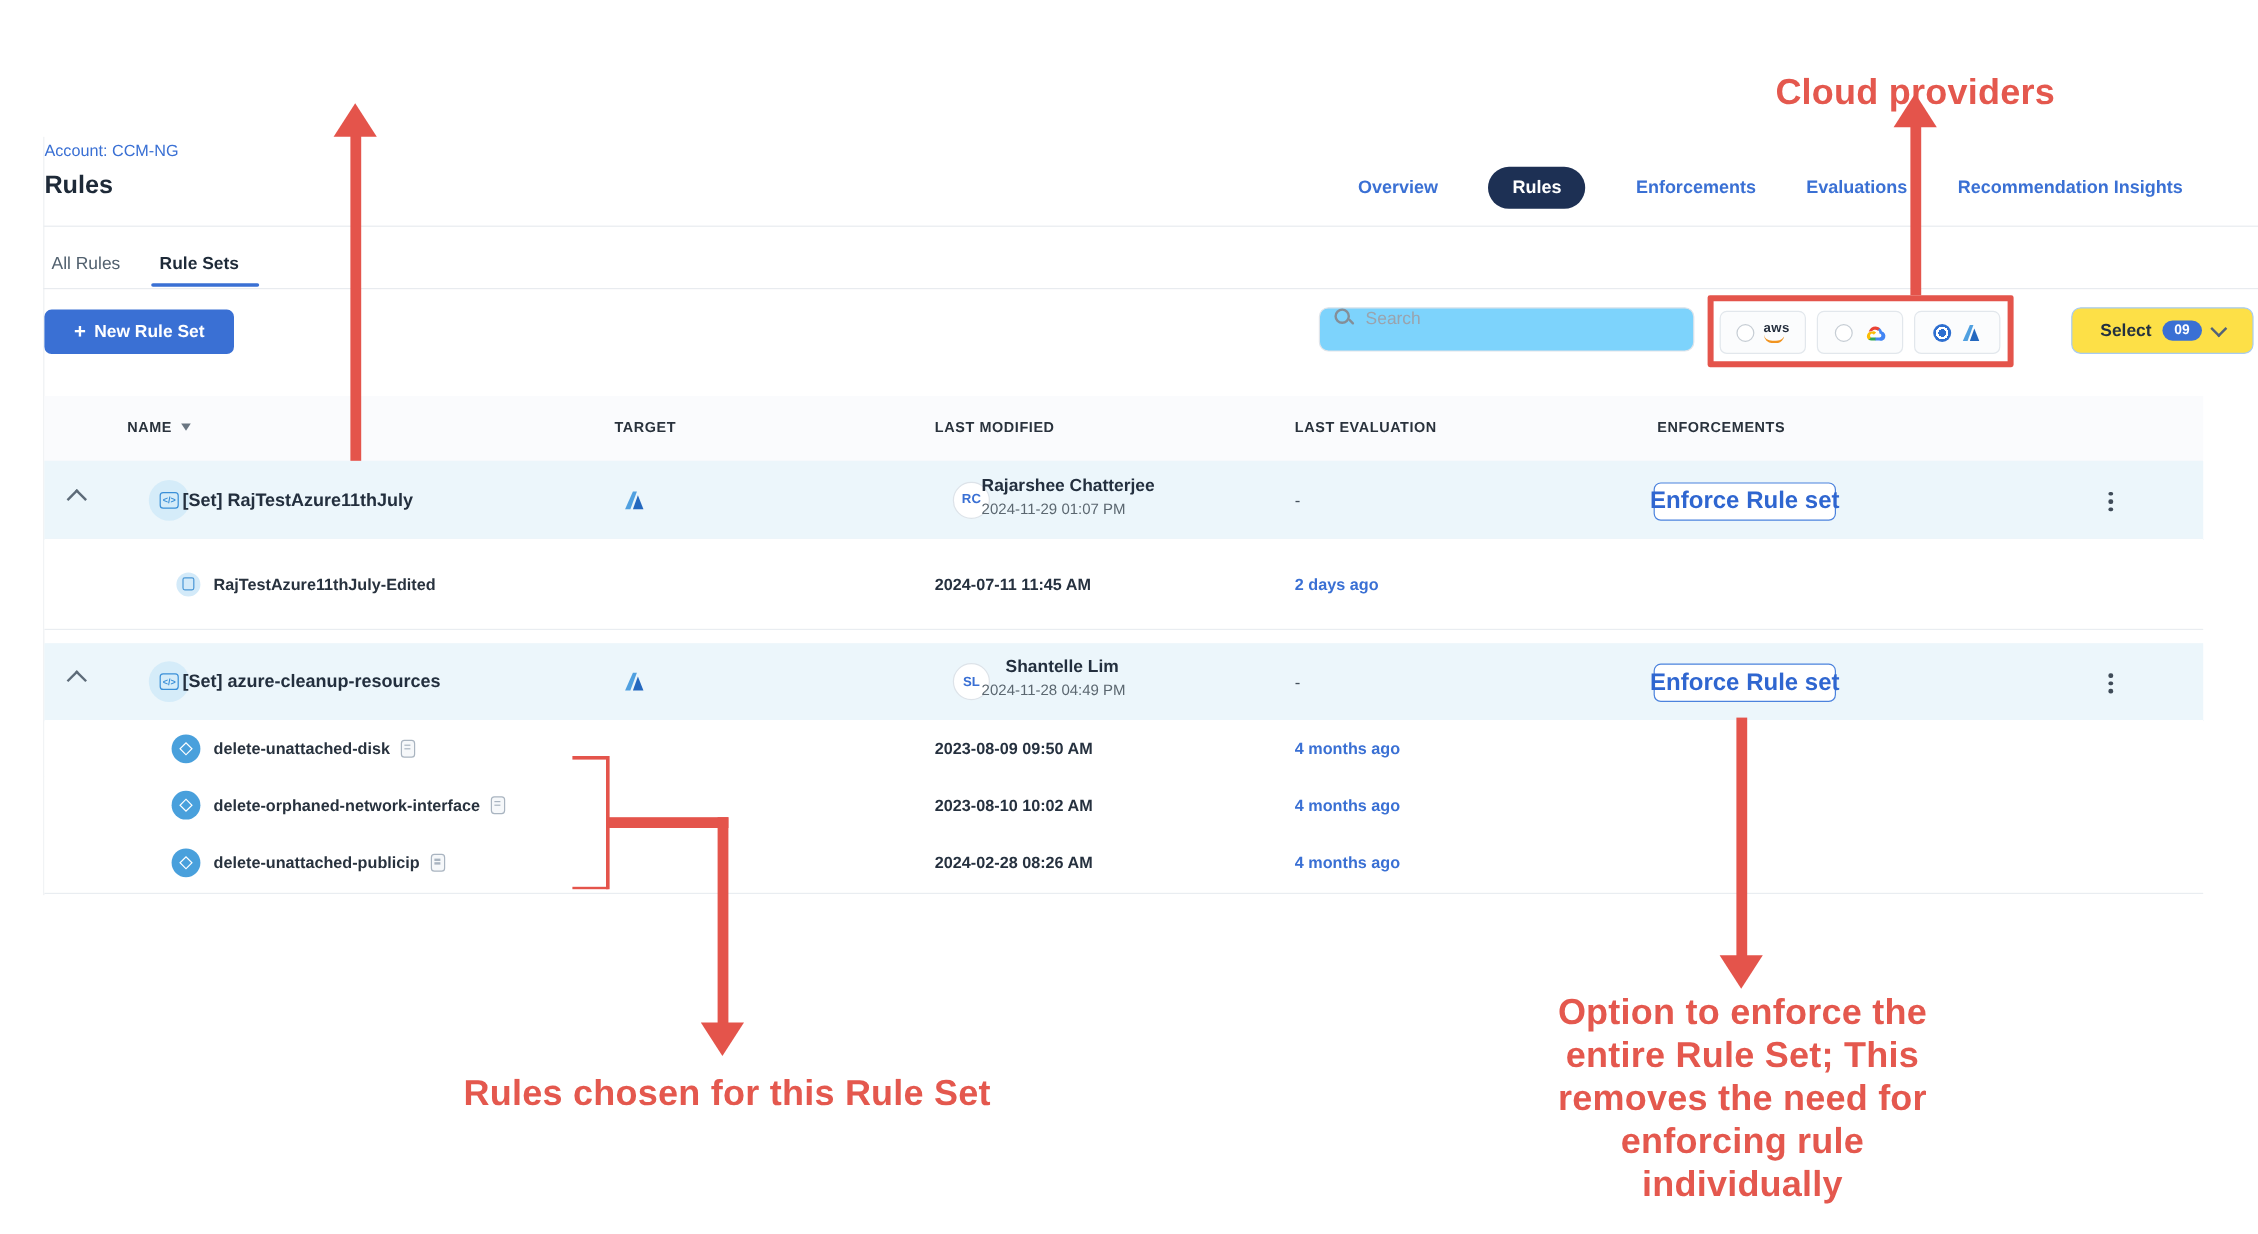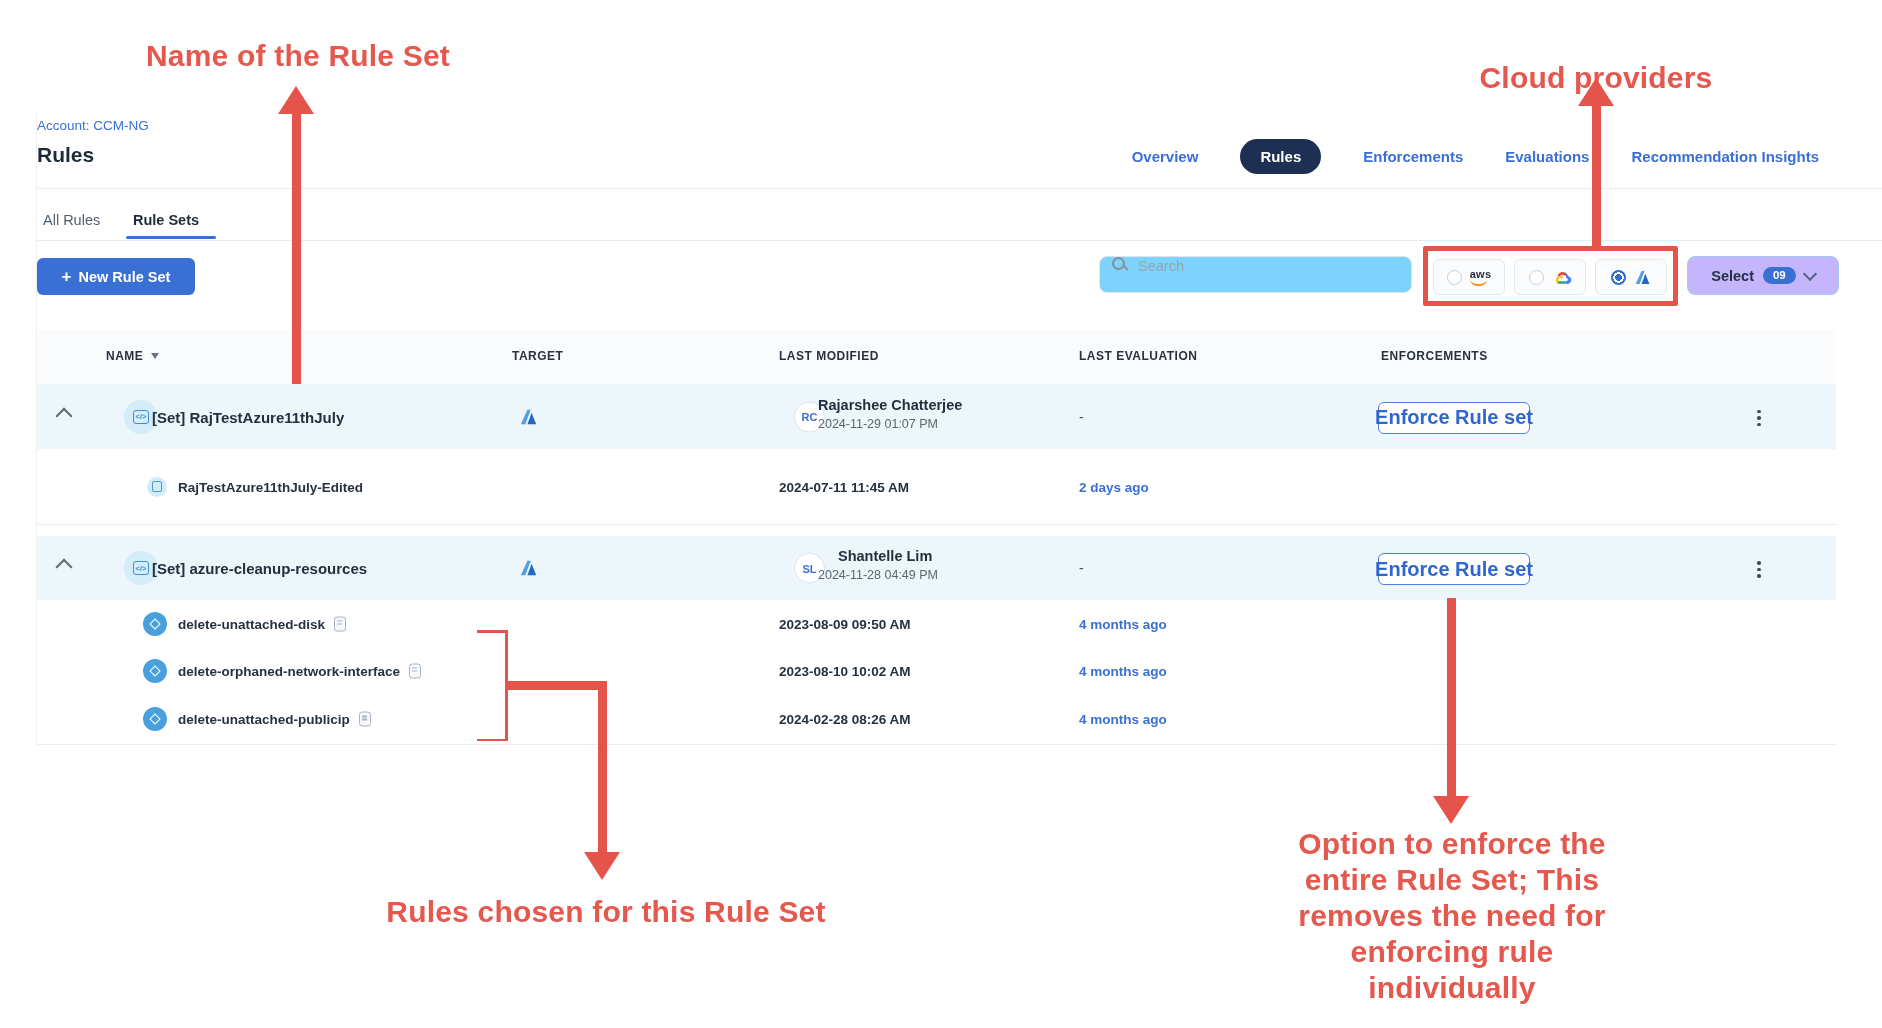--- a/index.html
+++ b/index.html
@@ -37,21 +37,21 @@
 
   .providers{left:1433px;top:259px;display:flex;gap:9px;}
   .chip{width:70px;height:34px;border:1px solid #e2e7ec;border-radius:6px;background:#fbfcfd;
         display:flex;align-items:center;justify-content:center;gap:8px;cursor:pointer;}
   .radio{width:15px;height:15px;border-radius:50%;border:1.5px solid #c6cdd4;background:#fff;box-sizing:border-box;}
   .radio.on{border:none;background:radial-gradient(circle,#2e6fd0 0 3.2px,#fff 3.2px 5.2px,#2e6fd0 5.2px 7.5px);}
   .aws-logo{display:flex;flex-direction:column;align-items:flex-start;line-height:1;}
   .aws-text{font-size:11px;font-weight:800;color:#252f3e;letter-spacing:.3px;}
   .aws-smile{width:17px;height:5px;border-bottom:2px solid #f19420;border-radius:0 0 9px 9px;margin-top:-1px;}
 
-  .select-ctl{left:1687px;top:256px;width:150px;height:37px;border:1px solid #a7cbf2;border-radius:8px;background:#c4b5fd;
+  .select-ctl{left:1726px;top:256px;width:150px;height:37px;border:1px solid #a7cbf2;border-radius:8px;background:#fde047;
               display:flex;align-items:center;justify-content:center;gap:9px;cursor:pointer;}
   .select-ctl .s-lbl{font-size:14.5px;font-weight:600;color:#233140;}
   .count-pill{background:#3a70d4;color:#fff;font-size:11.5px;font-weight:700;border-radius:999px;padding:3px 10px;line-height:1;}
   .chev-down{width:8px;height:8px;border-left:2px solid #51627a;border-bottom:2px solid #51627a;transform:rotate(-45deg);margin-top:-4px;}
 
   
   .thead{left:37px;top:330px;width:1799px;height:54px;background:#fafbfd;}
   .th{position:absolute;top:19px;font-size:12px;font-weight:700;letter-spacing:.5px;color:#29323c;white-space:nowrap;}
   .sort-caret{display:inline-block;width:0;height:0;border-left:4.5px solid transparent;border-right:4.5px solid transparent;
               border-top:6px solid #6a7682;margin-left:8px;vertical-align:1px;}
@@ -262,21 +262,20 @@
         <span class="diamond"></span>
       </span>
     <span class="rule-name vcenter">
       <span>delete-unattached-publicip</span>
         <span class="doc-ic"></span>
     </span>
     <span class="rule-date vcenter">2024-02-28 08:26 AM</span>
     <span class="rule-eval vcenter">4 months ago</span>
   </div>
 
-  <div class="abs ann" style="left:128px;top:38px;width:340px;">Name of the Rule Set</div>
   <div class="abs ann-shape thin" style="left:292px;top:110px;width:9px;height:274px;"></div>
   <div class="abs arrowhead-up" style="left:278px;top:86px;"></div>
 
   <div class="abs ann" style="left:1461px;top:36px;width:270px;margin-top:24px;">Cloud providers</div>
   <div class="abs ann-shape thin" style="left:1592px;top:102px;width:9px;height:144px;"></div>
   <div class="abs arrowhead-up" style="left:1578px;top:78px;"></div>
   <div class="abs red-rect" style="left:1423px;top:246px;width:245px;height:50px;"></div>
 
   <div class="abs thin" style="left:505px;top:630px;width:2.5px;height:111px;"></div>
   <div class="abs thin" style="left:477px;top:630px;width:30px;height:2.5px;"></div>

